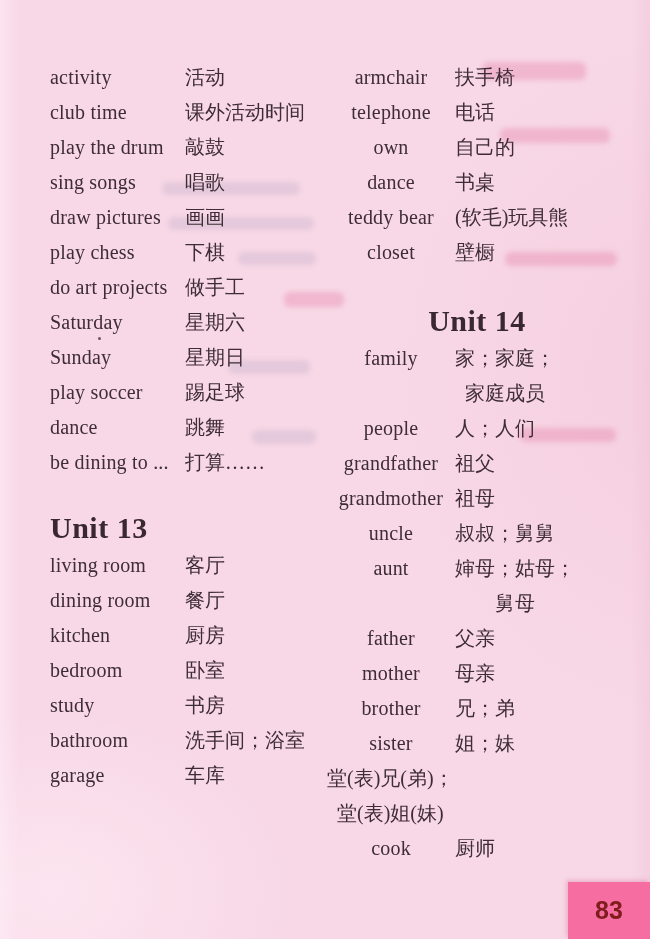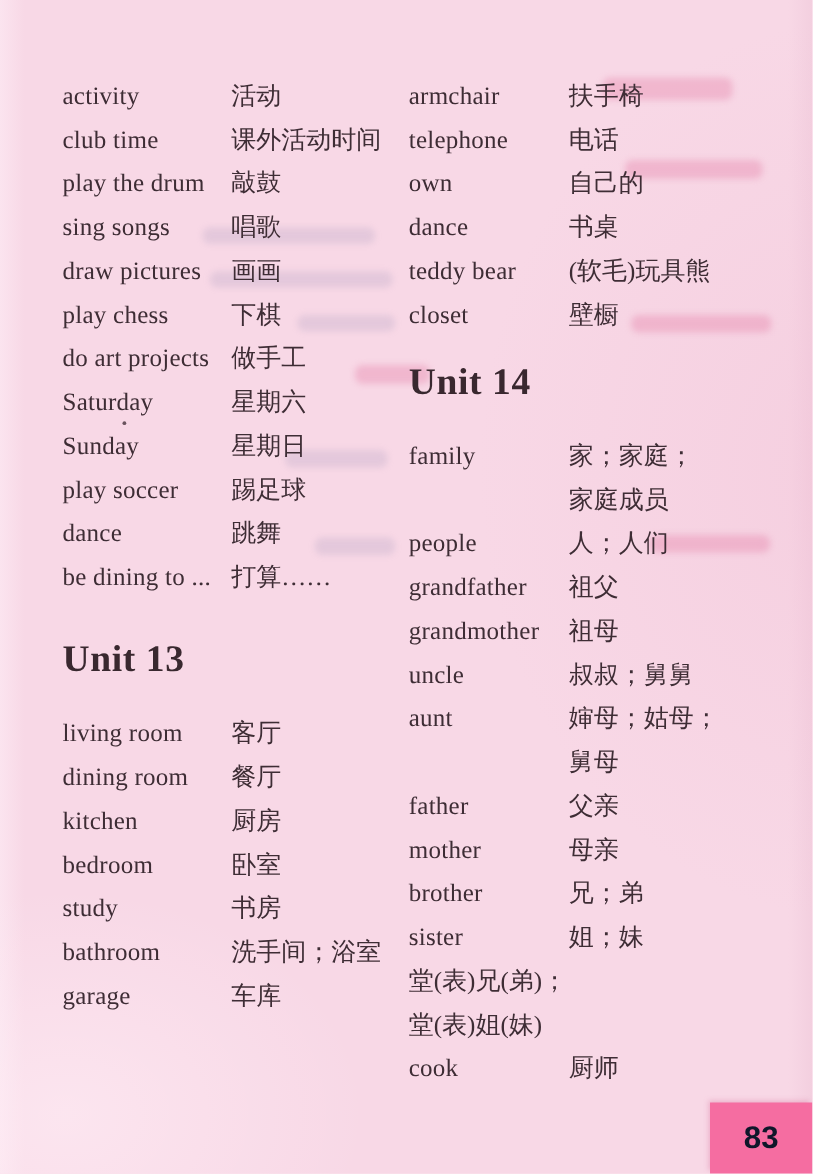--- a/index.html
+++ b/index.html
@@ -16,50 +16,50 @@
       radial-gradient(ellipse 400px 300px at 8% 95%, rgba(255,240,247,.55) 0%, rgba(255,240,247,0) 60%),
       radial-gradient(ellipse 500px 600px at 105% 40%, rgba(240,190,212,.35) 0%, rgba(240,190,212,0) 60%),
       linear-gradient(90deg, #fbe4ef 0%, #f8d8e6 3%, #f8d8e6 97%, #f3cfdf 100%),
       #f8d8e6;
     overflow: hidden;
   }
 
   
   .col { position: absolute; top: 60px; }
   .col-left  { left: 50px;  width: 280px; }
-  .col-right { left: 327px; width: 300px; }
+  .col-right { left: 327px; width: 300px; text-align: center; }
 
   .row { display: flex; align-items: flex-start; line-height: 35px; font-size: 20px; }
   .col-left  .en { flex: 0 0 135px; }
   .col-right .en { flex: 0 0 128px; }
   .en { letter-spacing: .2px; white-space: nowrap; }
   .zh { white-space: nowrap; }
   .zh div { line-height: 35px; }
 
   .unit-heading {
     margin: 0;
     font-size: 30px;
     line-height: 40px;
     font-weight: 600;
     letter-spacing: .5px;
     color: #39282f;
   }
   .col-left  .unit-heading { margin-top: 28px; }
-  .col-right .unit-heading { margin-top: 16px; }
-  .entries-after-heading { margin-top: 22px; }
+  .col-right .unit-heading { margin-top: 31px; }
+  .entries-after-heading { margin-top: 0; }
 
   
   .page-tab {
     position: absolute;
     left: 568px; top: 882px;
     width: 82px; height: 57px;
     background: #f56da1;
     display: flex; align-items: center; justify-content: center;
     font-family: "Liberation Sans", sans-serif;
-    font-weight: bold; font-size: 25px; color: #0f172a;
+    font-weight: bold; font-size: 25px; color: #7f1d1d;
     box-shadow: -2px -2px 4px rgba(214,110,152,.35);
   }
 
   
   .smudge { position: absolute; border-radius: 6px; filter: blur(2.5px); pointer-events: none; }
   .smudge.pinkish { background: rgba(228,130,168,.38); }
   .smudge.bluish  { background: rgba(150,140,180,.20); }
   .s1  { left: 482px; top: 62px;  width: 104px; height: 18px; }
   .s2  { left: 500px; top: 128px; width: 110px; height: 15px; }
   .s3  { left: 162px; top: 182px; width: 138px; height: 13px; }

